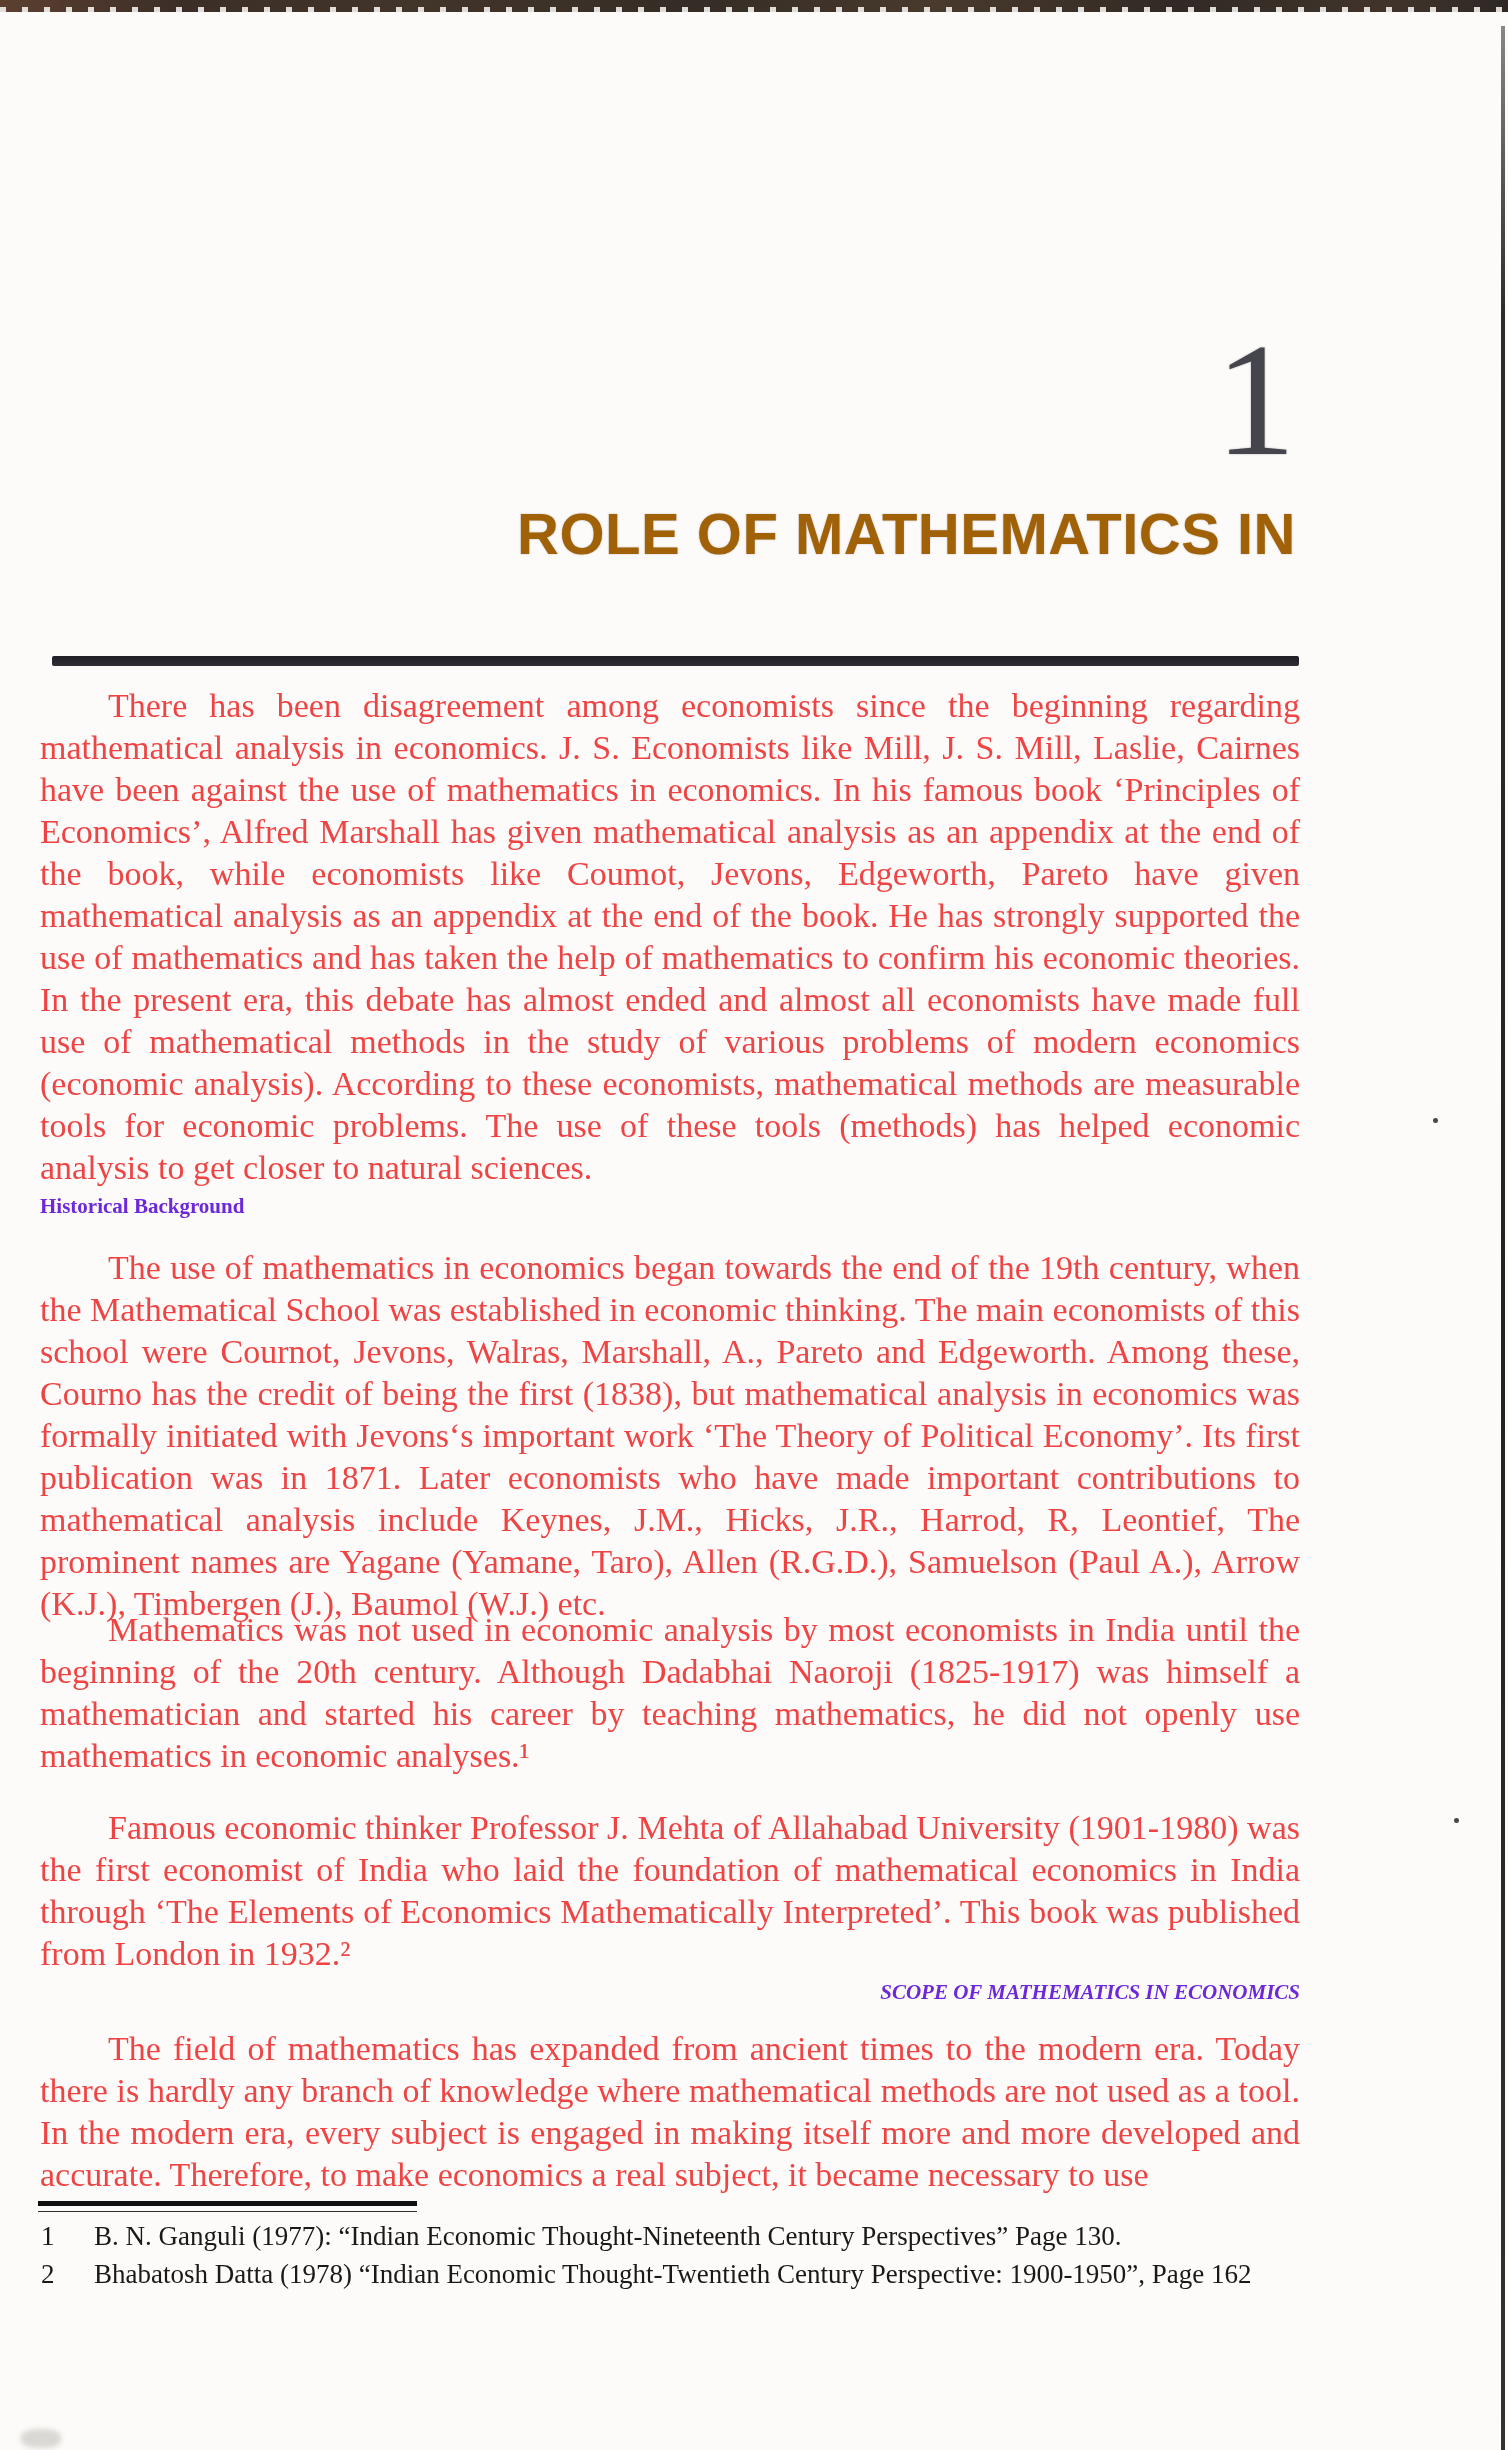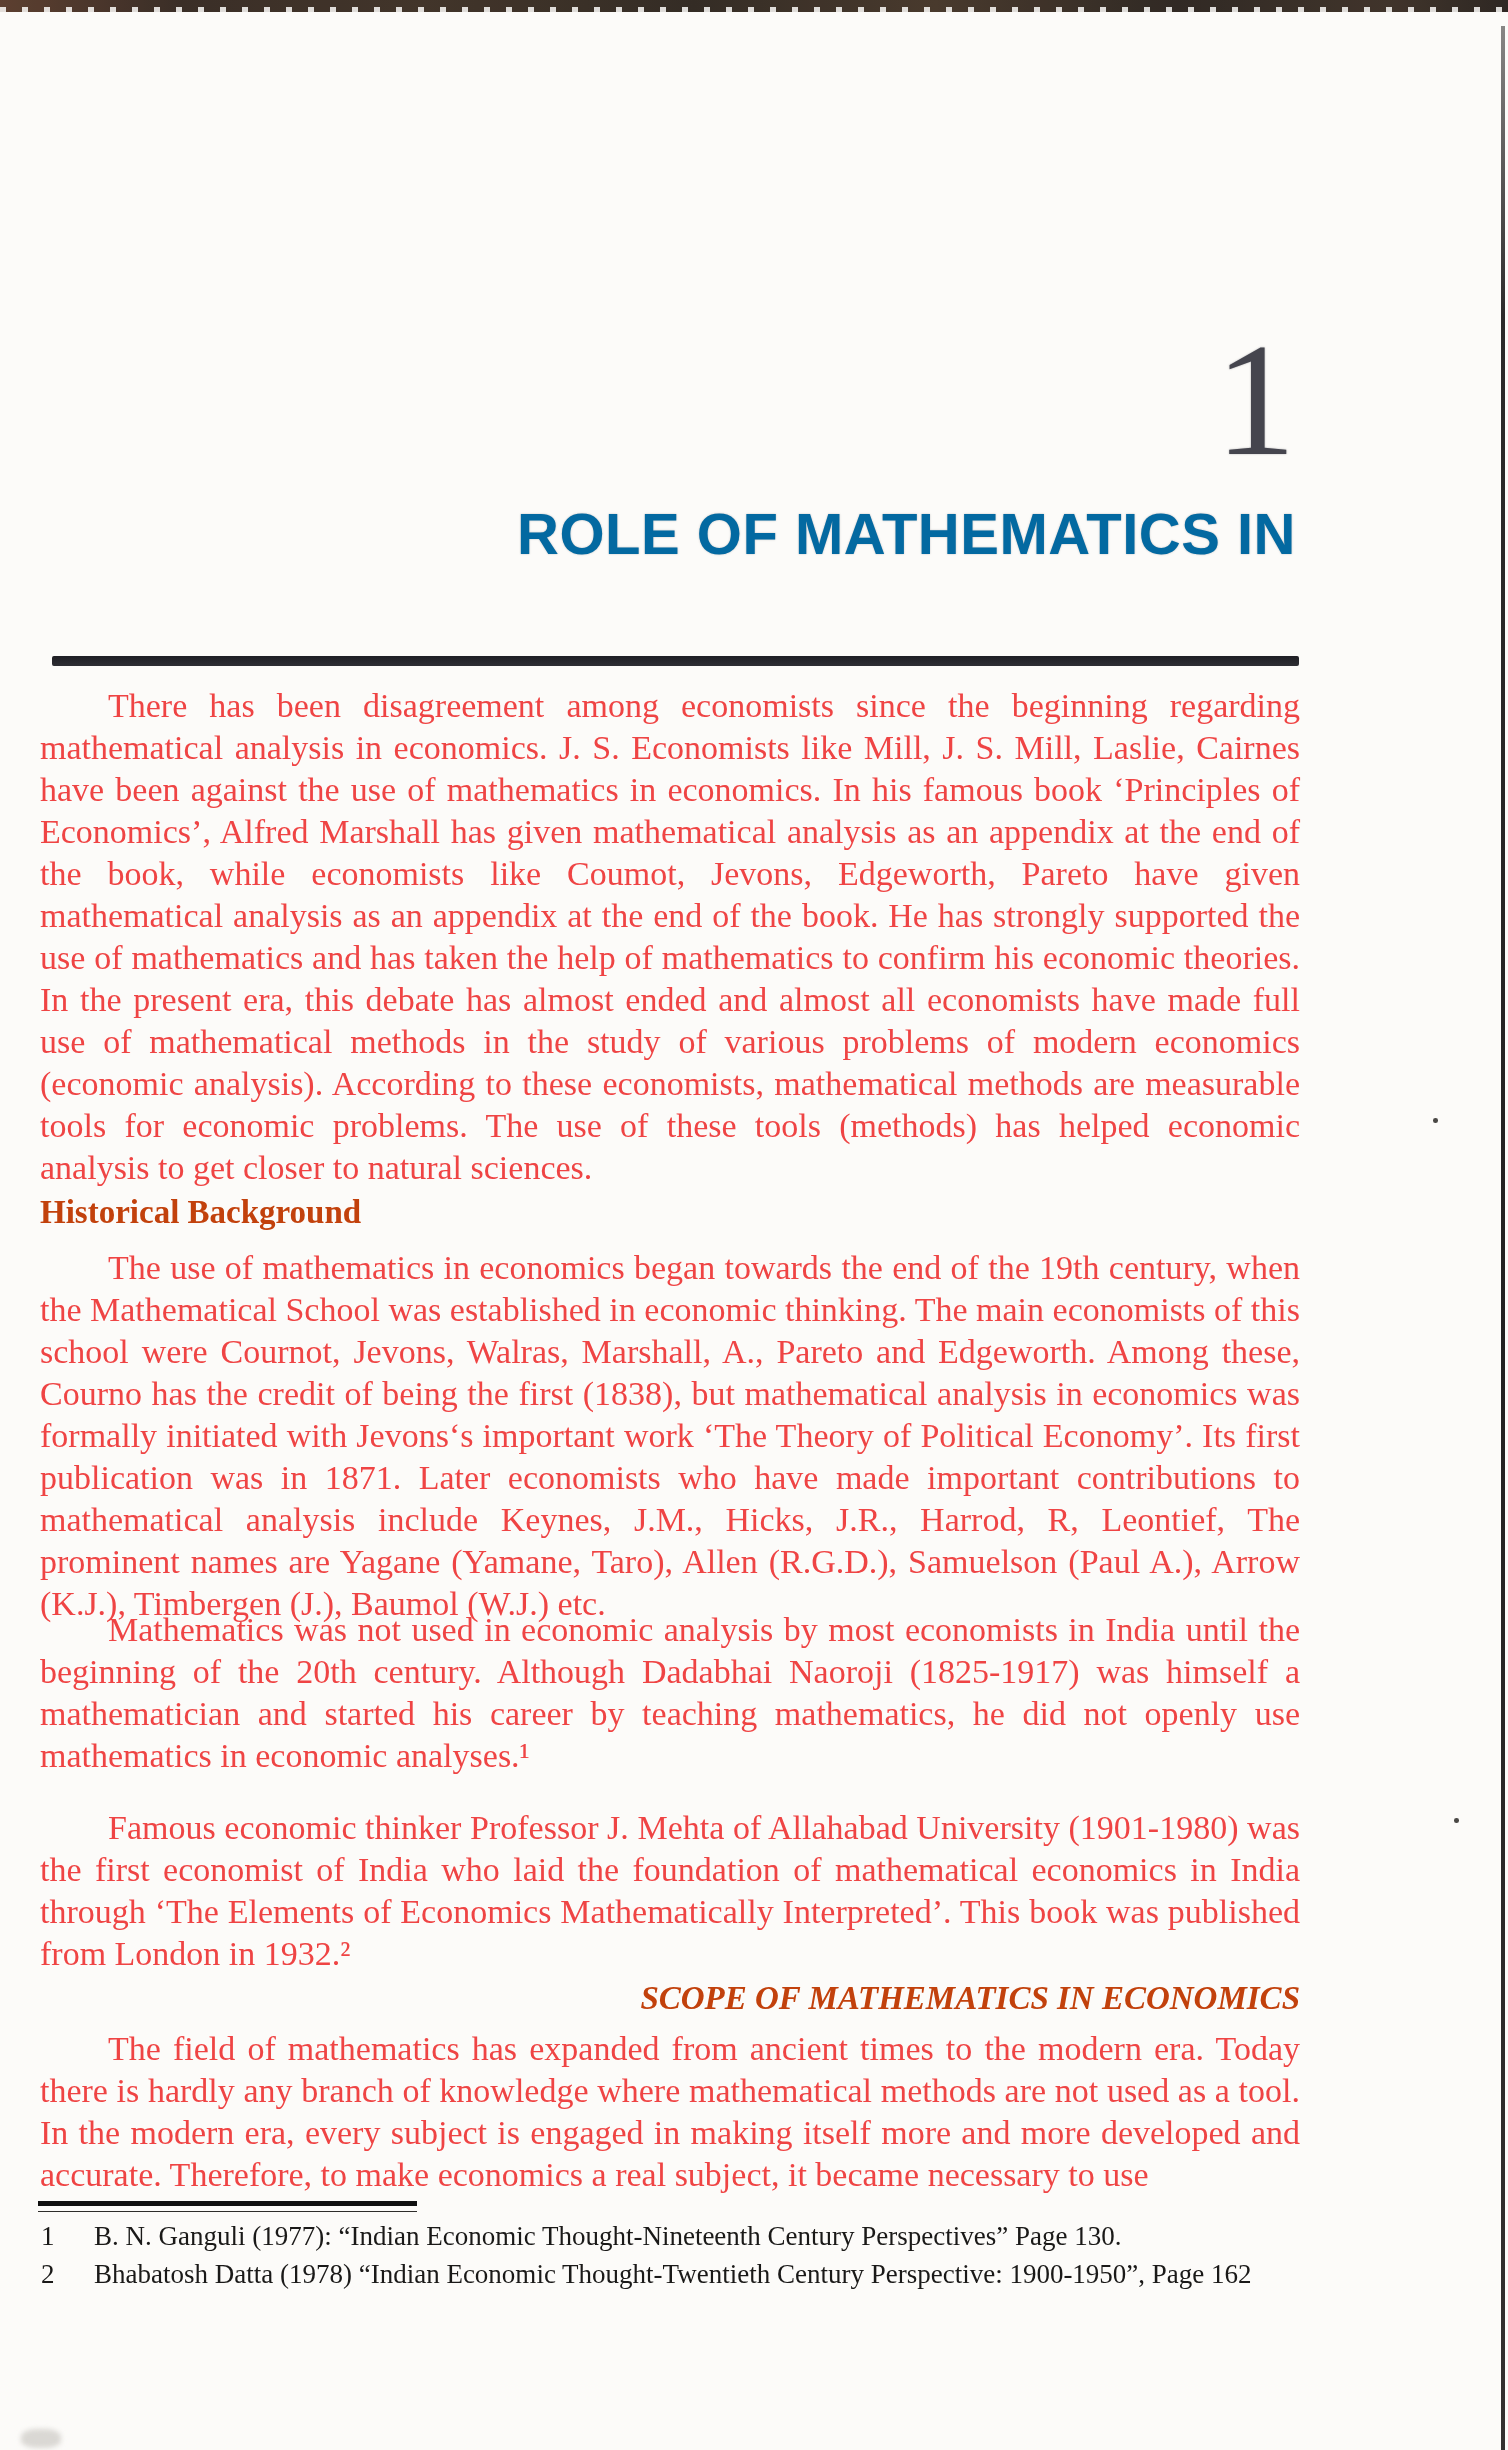--- a/index.html
+++ b/index.html
@@ -40,41 +40,41 @@
     font-size: 162px; line-height: 1; font-weight: 500;
     color: #45454e;
     text-shadow: 0 0 1.9px rgba(70,70,80,0.45);
   }
   .chapter-title {
     left: 189px; top: 494px; width: 1107px;
     text-align: right;
     font-family: "Liberation Sans", "DejaVu Sans", sans-serif;
     font-weight: bold;
     font-size: 58px; line-height: 79px; letter-spacing: 0.5px;
-    color: #0369a1;
+    color: #a16207;
     text-shadow: 0 0 1.9px rgba(62,62,71,0.35);
   }
   .title-rule {
     left: 52px; top: 656px; width: 1247px; height: 10.4px;
     background: linear-gradient(180deg, #1f1f25, #2e2e34);
     border-radius: 1.9px;
   }
 
   
   .body-par {
     left: 40px; width: 1260px;
     font-size: 34px; line-height: 42px;
     text-align: justify;
     color: #ef4444;
   }
   .indent { text-indent: 68px; }
   .sec-heading {
     left: 40px; width: 1260px;
-    font-size: 33px; font-weight: bold;
-    color: #c2410c;
+    font-size: 21px; font-weight: bold;
+    color: #6d28d9;
   }
   .centered { text-align: right; font-style: italic; }
 
   
   .footnote-rule {
     left: 38px; top: 2201px; width: 379px; height: 4.7px;
     border-top: 5.7px solid #101010;
     border-bottom: 1.9px solid #2e2d2b;
   }
   .footnote-row {

